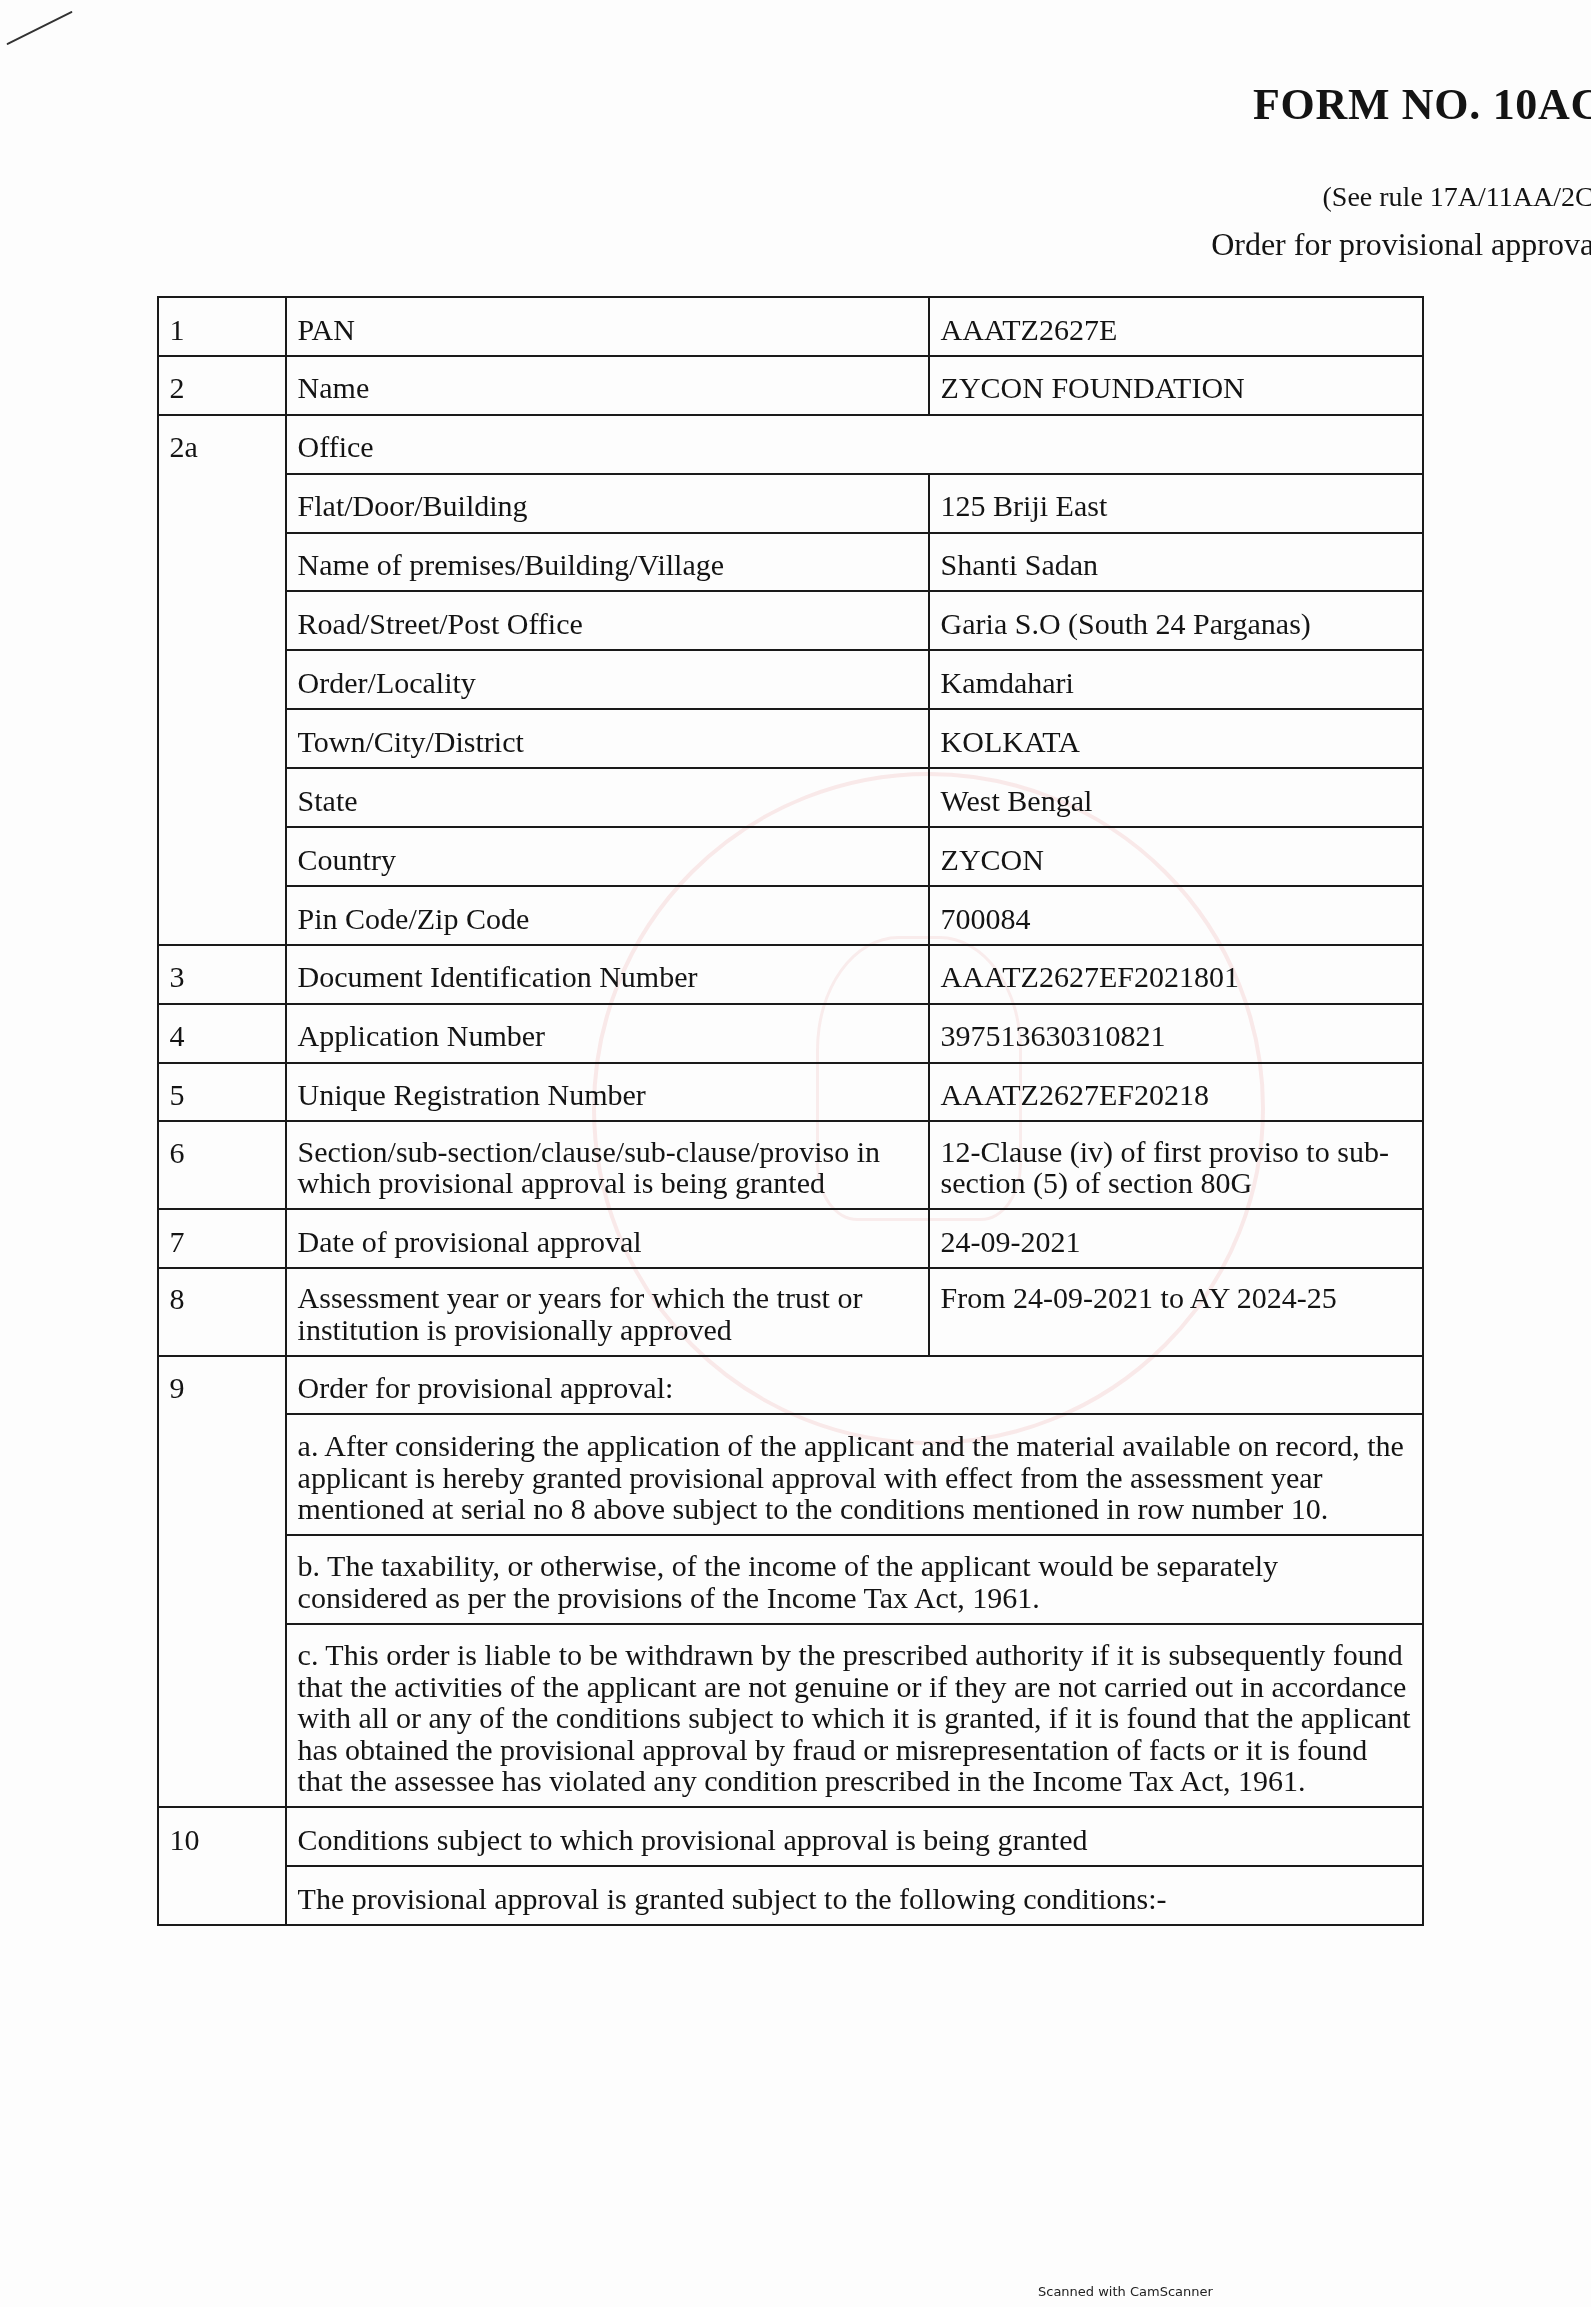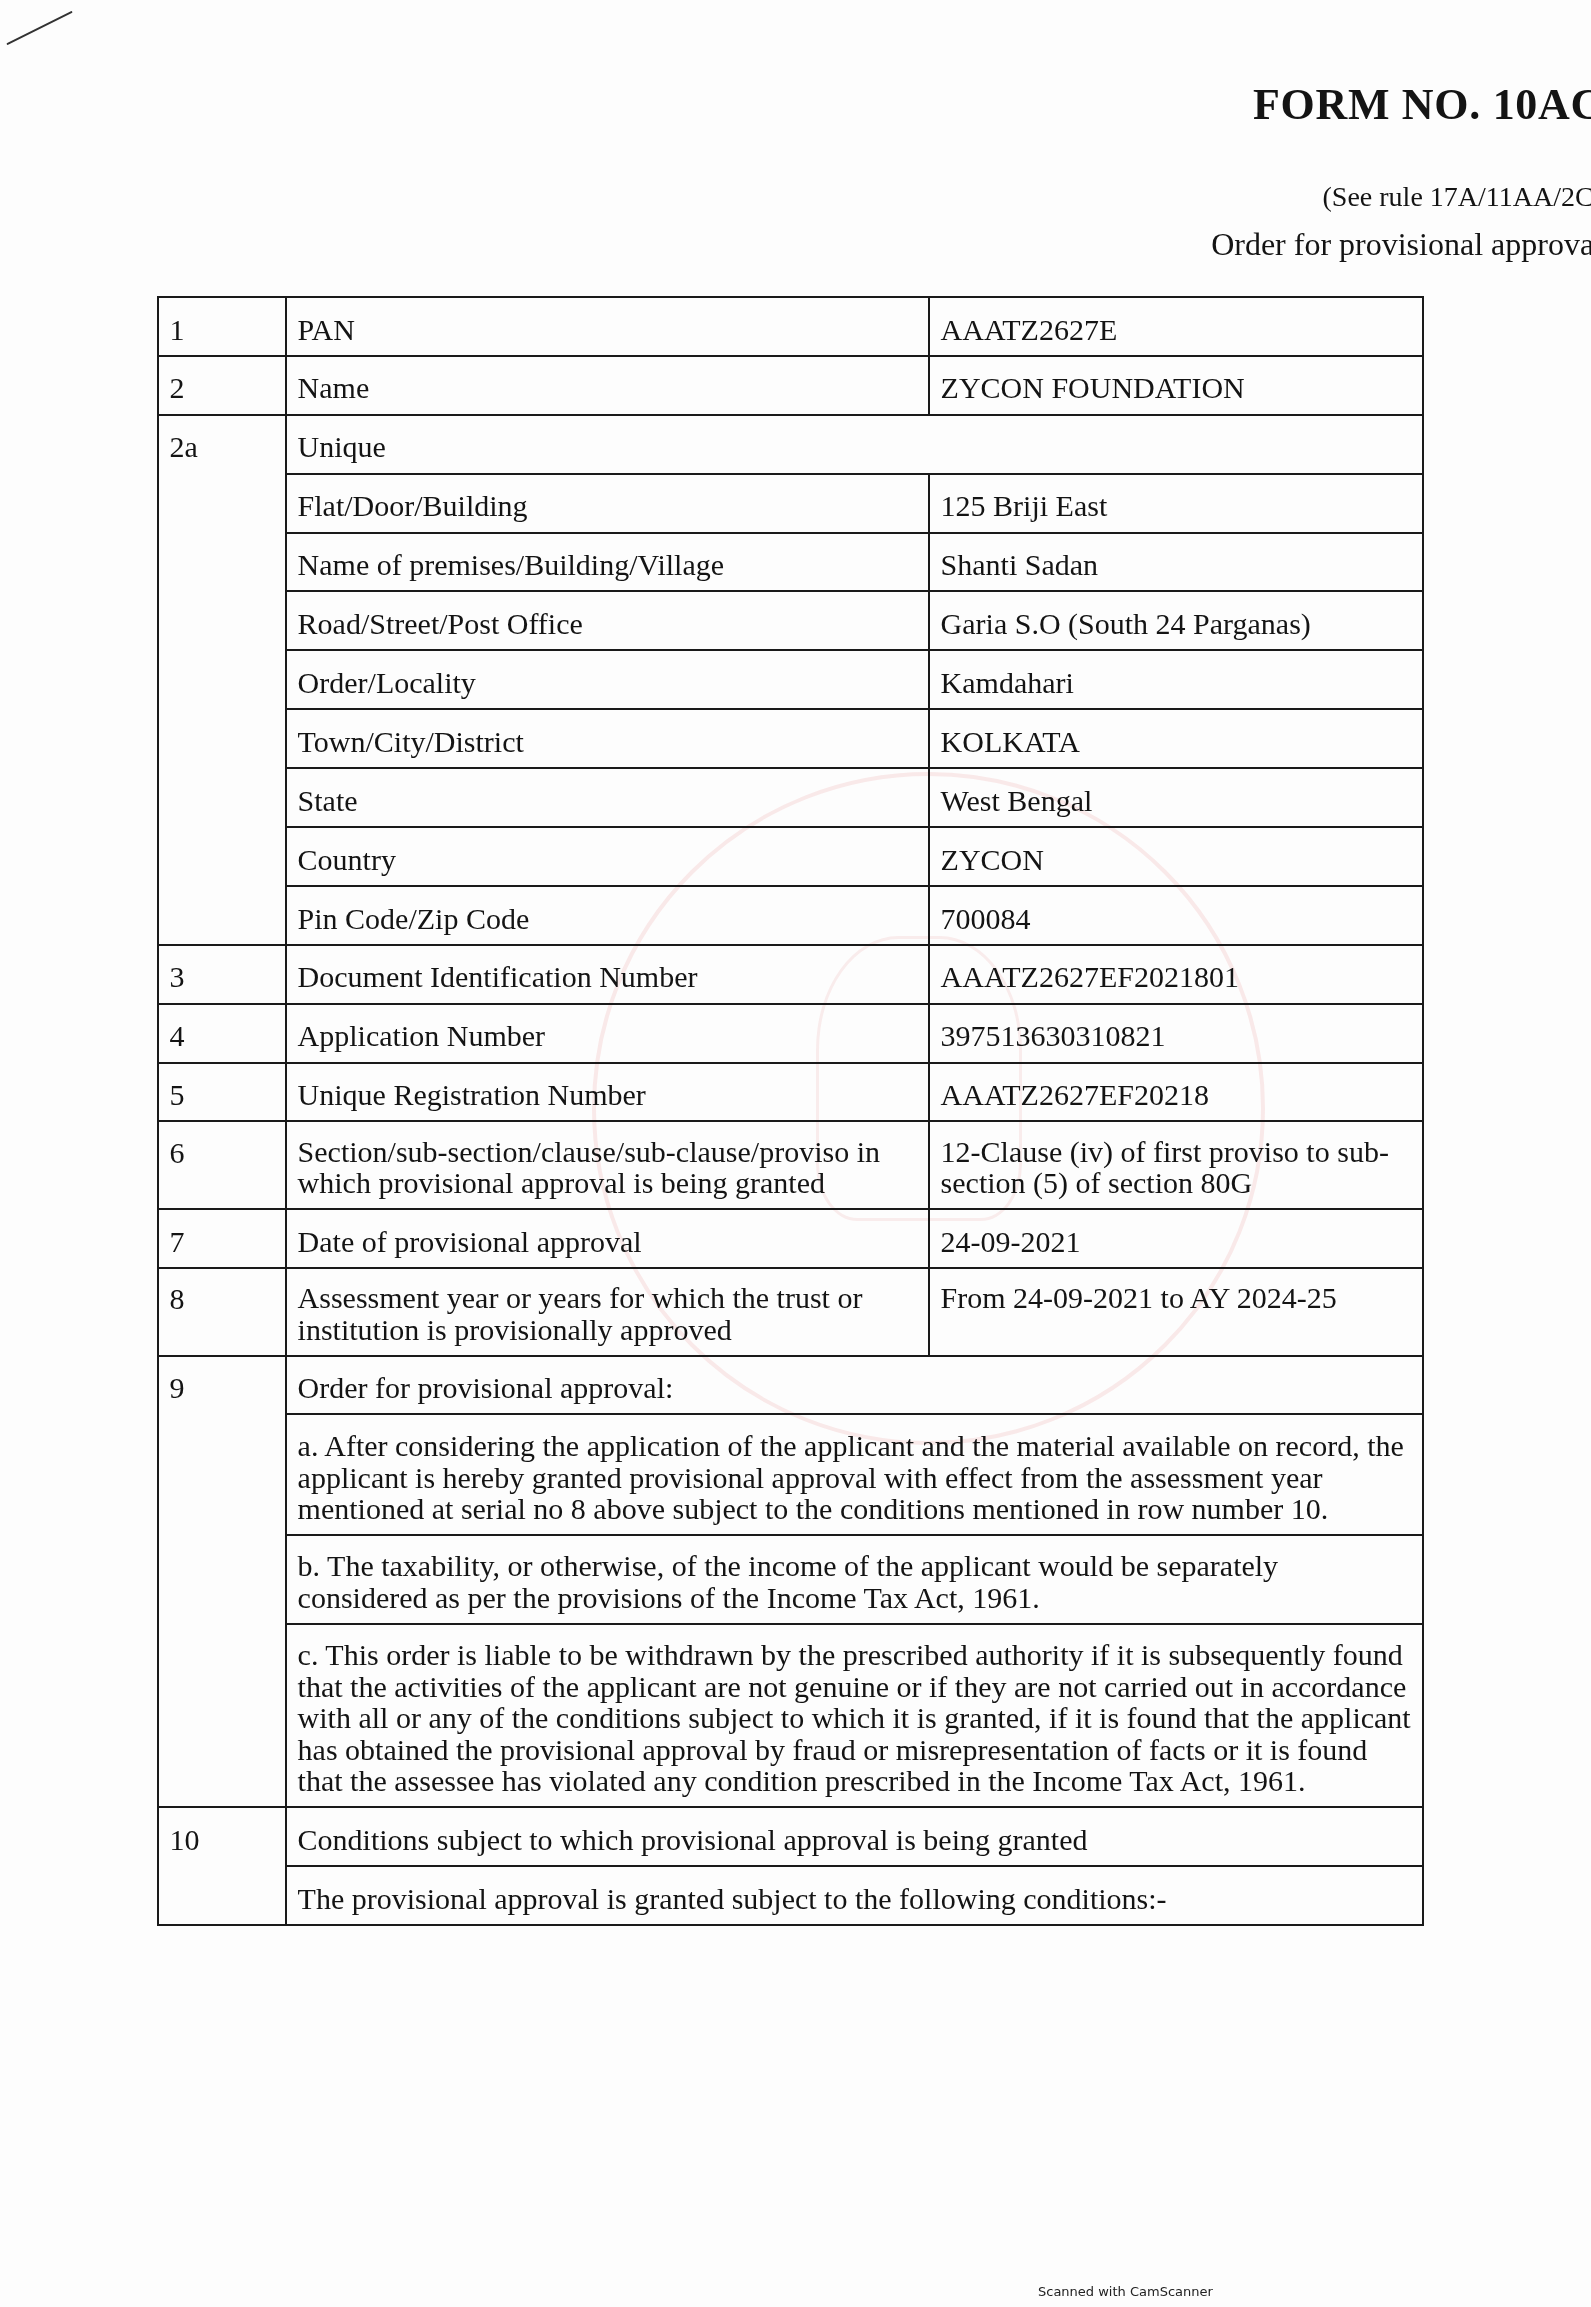--- a/index.html
+++ b/index.html
@@ -66,21 +66,21 @@
       <td>PAN</td>
       <td>AAATZ2627E</td>
     </tr>
     <tr class="h90">
       <td>2</td>
       <td>Name</td>
       <td>ZYCON FOUNDATION</td>
     </tr>
     <tr class="h90">
       <td rowspan="9">2a</td>
-      <td colspan="2">Unique</td>
+      <td colspan="2">Office</td>
     </tr>
     <tr class="h90">
       <td>Flat/Door/Building</td>
       <td>125 Briji East</td>
     </tr>
     <tr class="h90">
       <td>Name of premises/Building/Village</td>
       <td>Shanti Sadan</td>
     </tr>
     <tr class="h90">

